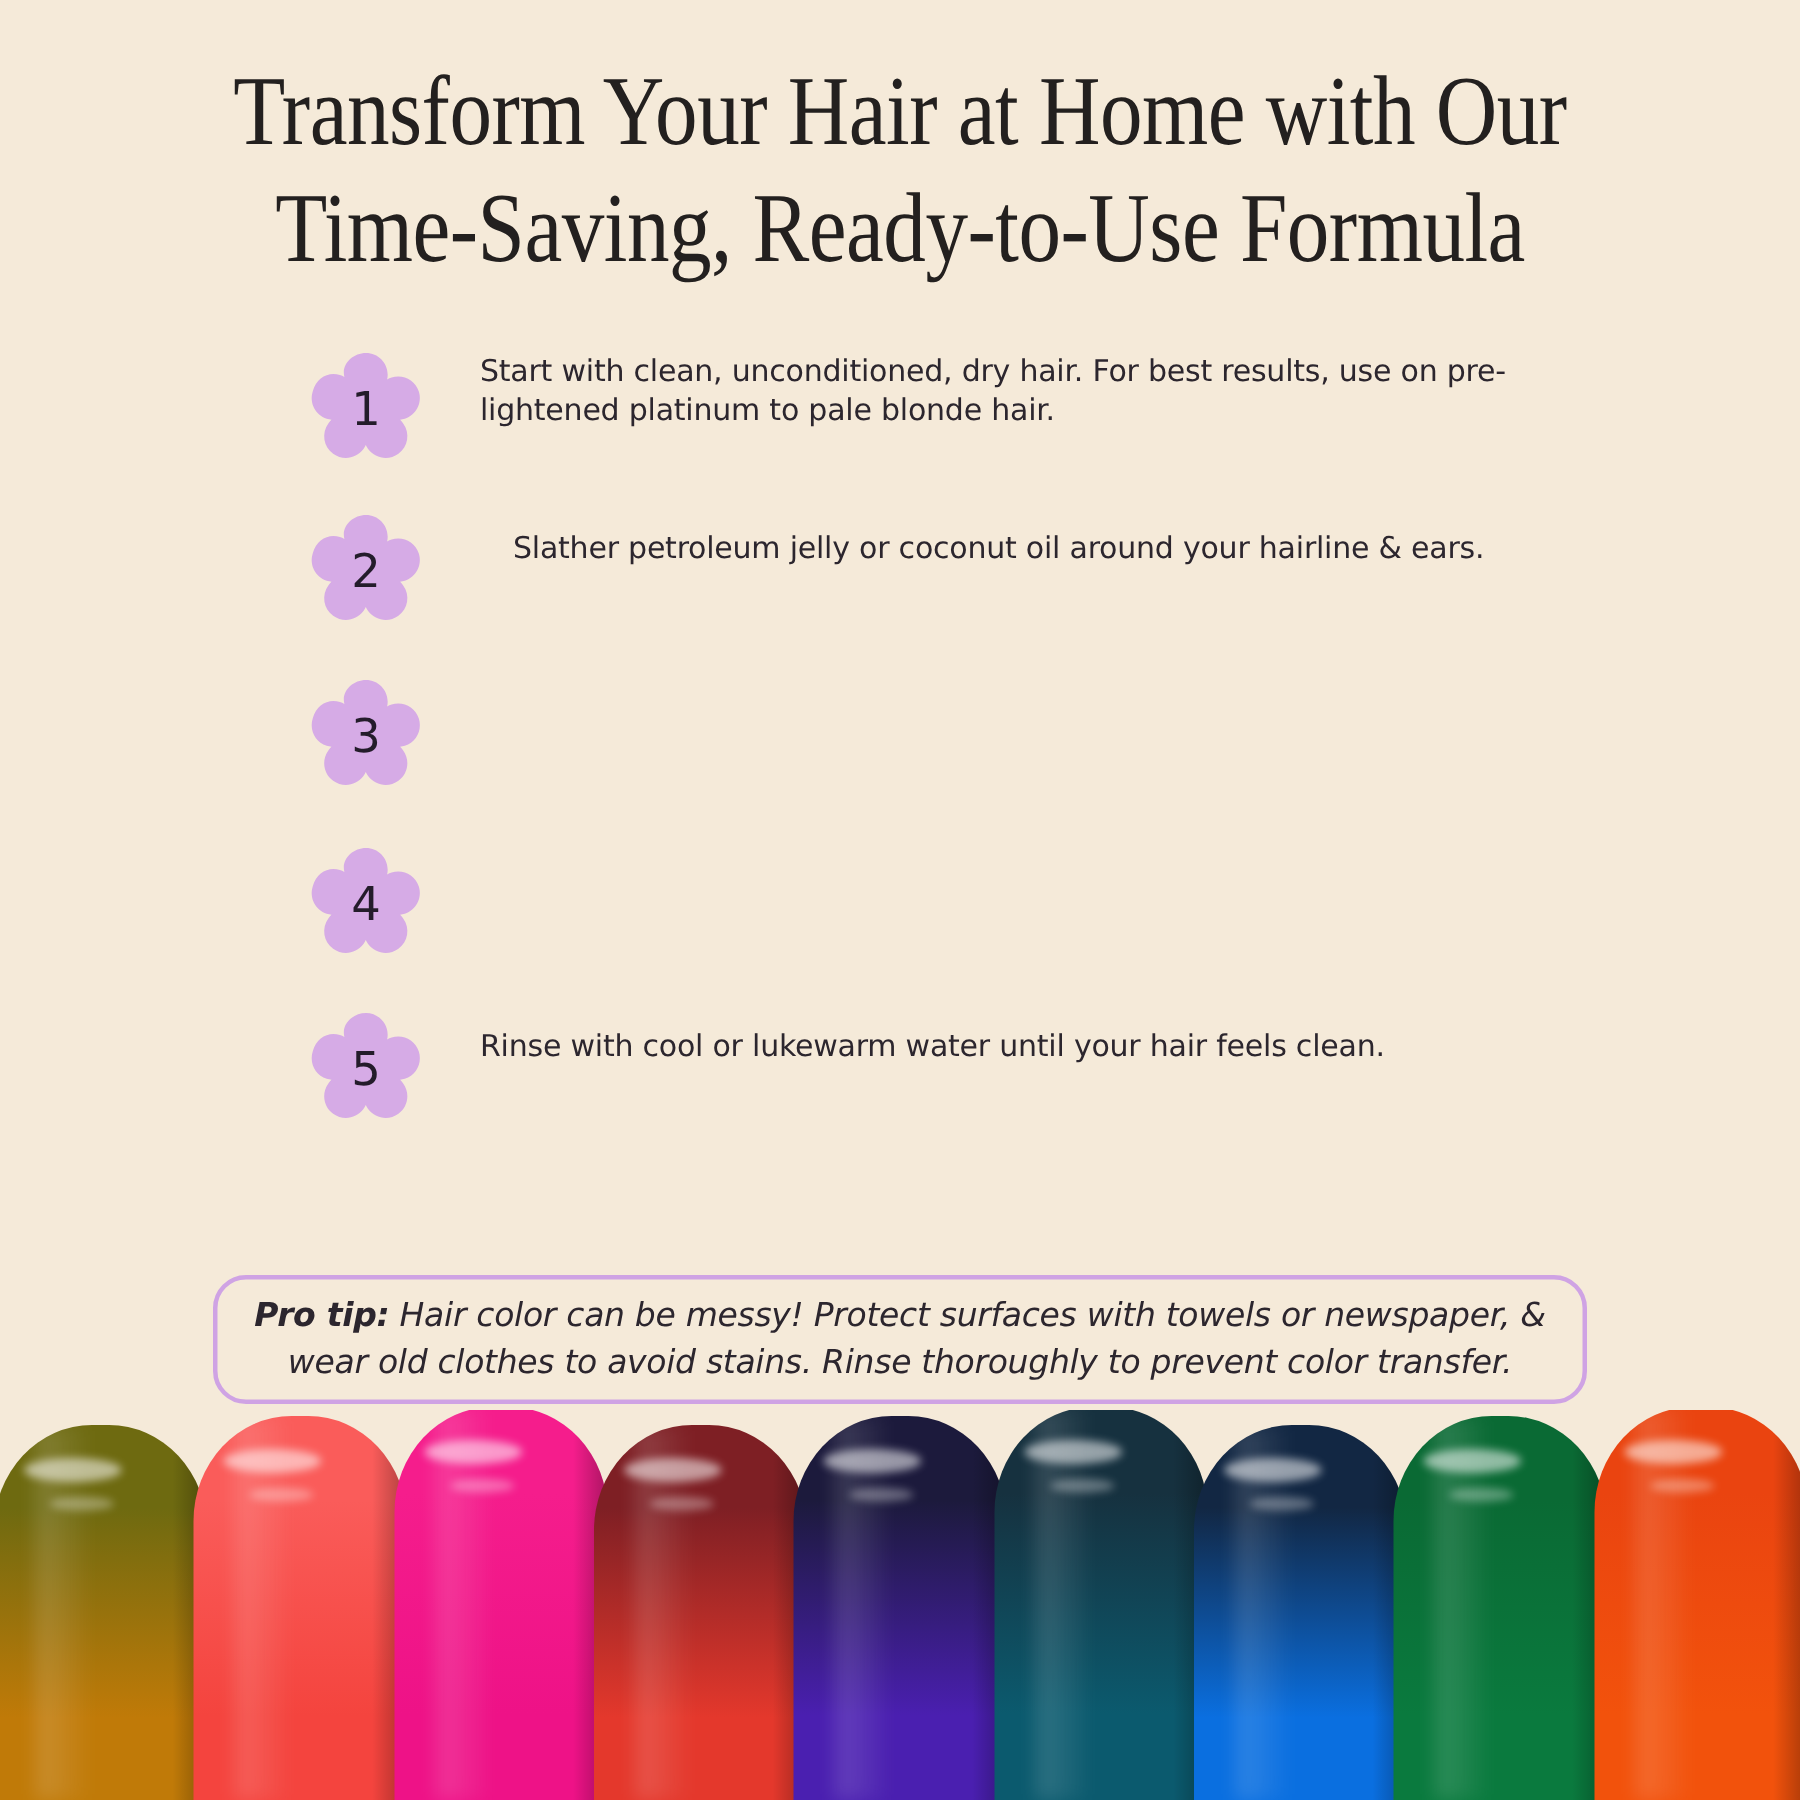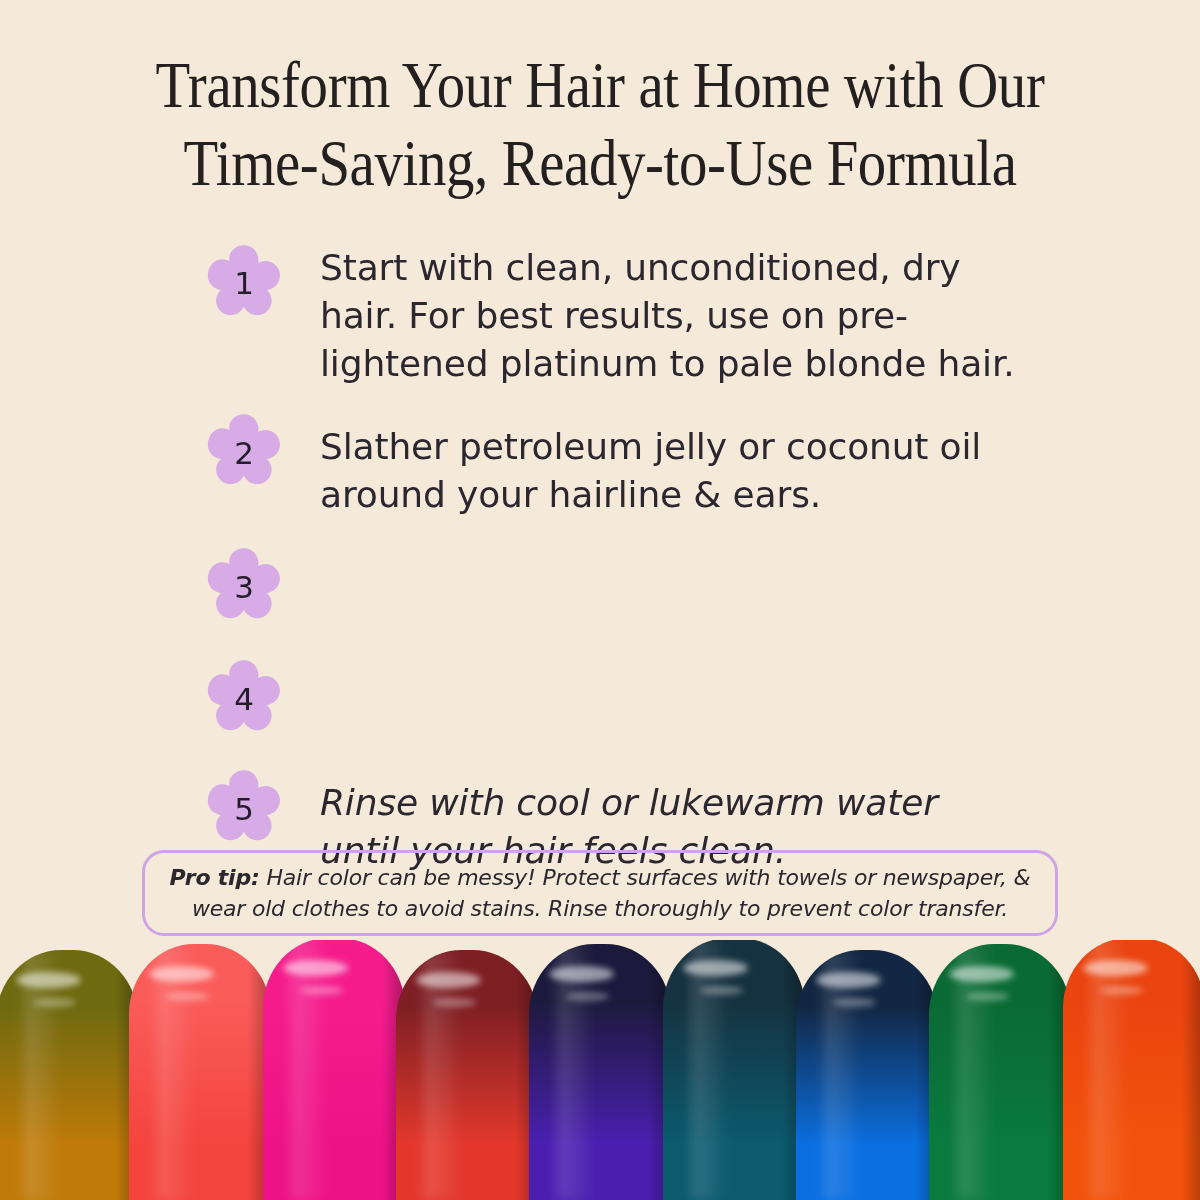--- a/index.html
+++ b/index.html
@@ -6,21 +6,21 @@
   html,body { width:1200px; height:1200px; }
   body {
     background:#f5ead9;
     font-family:"Liberation Sans", sans-serif;
     overflow:hidden;
     position:relative;
   }
 
   
   .title-wrap {
-    padding-top:46px;
+    padding-top:36px;
     text-align:center;
   }
   .title-line {
     font-family:"Liberation Serif", serif;
     color:#23201f;
     font-weight:400;
     font-size:66px;
     line-height:1.18;
     letter-spacing:-0.4px;
     transform:scaleX(0.86);
@@ -61,32 +61,32 @@
     font-family:"DejaVu Sans", sans-serif;
     font-size:31px;
     font-weight:400;
     color:#241c2b;
     letter-spacing:0px;
     padding-bottom:1px;
   }
 
   .step-text {
     font-family:"DejaVu Sans", sans-serif;
-    font-size:36px;
+    font-size:20px;
     line-height:1.33;
     color:#2c262e;
     letter-spacing:-0.15px;
     padding-top:6px;
     max-width:700px;
   }
   .step.s1 .step-text { padding-top:2px; }
-  .step.s2 .step-text { padding-top:12px; }
+  .step.s2 .step-text { padding-top:12px;margin-left:22px; }
   .step.s3 .step-text { padding-top:12px; }
   .step.s4 .step-text { padding-top:12px; }
-  .step.s5 .step-text { padding-top:12px;font-style:italic; }
+  .step.s5 .step-text { padding-top:12px; }
 
   
   .protip {
     position:absolute;
     left:142px;
     top:850px;
     width:916px;
     height:86px;
     border:3px solid #cfa3e4;
     border-radius:22px;

